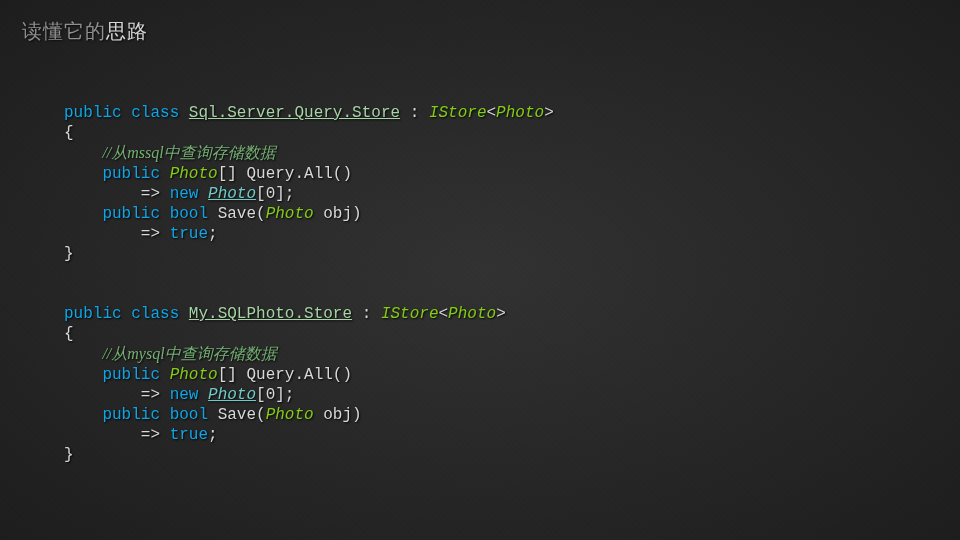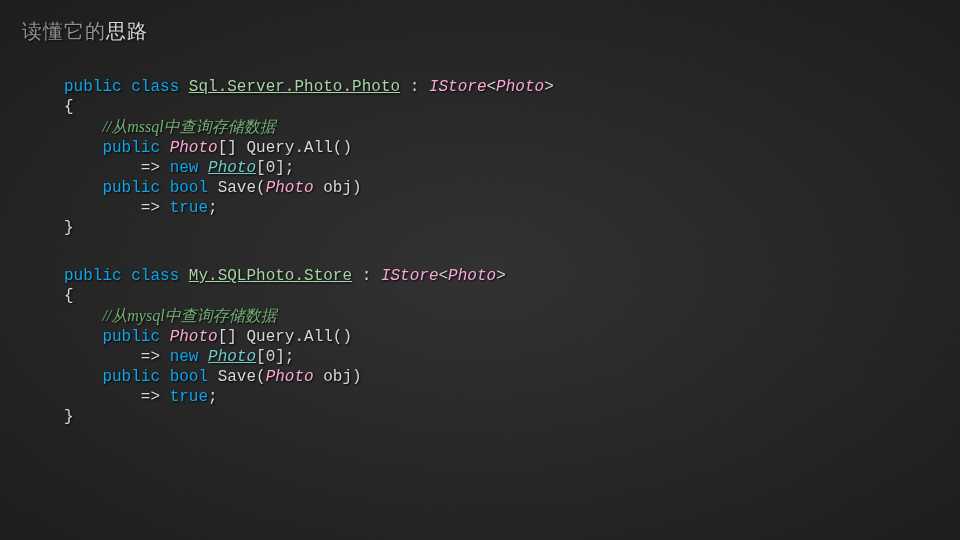--- a/index.html
+++ b/index.html
@@ -19,53 +19,53 @@
     width: 960px;
     height: 540px;
     box-sizing: border-box;
     padding: 18px 22px;
   }
   .title {
     font-family: "Microsoft YaHei", "SimSun", sans-serif;
     font-size: 20px;
     color: #8f8f8f;
     letter-spacing: 1px;
-    margin-bottom: 32px;
+    margin-bottom: 58px;
     text-shadow: 1px 1px 2px rgba(0,0,0,0.8);
   }
   .title .emph {
     color: #d8d8d8;
     font-weight: 500;
   }
   .code {
     margin-left: 42px;
     font-size: 16px;
     line-height: 1.25;
     white-space: pre;
     text-shadow: 1px 1px 2px rgba(0,0,0,0.9);
   }
   .kw  { color: #0ea5e9; }          
   .cls { color: #a6d4a6; text-decoration: underline; } 
-  .typ { color: #f9a8d4; font-style: italic; font-family: Liberation Mono, monospace; }         
+  .typ { color: #84cc16; font-style: italic; font-family: Liberation Mono, monospace; }         
   .typ-u { color: #6fcac6; font-style: italic; text-decoration: underline; }
   .pl  { color: #d8d8d8; }          
   .cm  { color: #74b074; font-style: italic; font-family: Liberation Serif, serif; } 
 
-  .block2 { margin-top: 28px; }
+  .block2 { margin-top: 40px; }
 </style>
 </head>
 <body>
 
 <div class="slide">
 
   <div class="title">
     <span>读懂它的</span><span class="emph">思路</span>
   </div>
 
-  <div class="code"><span class="kw">public</span> <span class="kw">class</span> <span class="cls">Sql.Server.Photo.Photo</span><span class="pl"> : </span><span class="typ">IStore</span><span class="pl">&lt;</span><span class="typ">Photo</span><span class="pl">&gt;</span>
+  <div class="code"><span class="kw">public</span> <span class="kw">class</span> <span class="cls">Sql.Server.Query.Store</span><span class="pl"> : </span><span class="typ">IStore</span><span class="pl">&lt;</span><span class="typ">Photo</span><span class="pl">&gt;</span>
 <span class="pl">{</span>
     <span class="cm">//从mssql中查询存储数据</span>
     <span class="kw">public</span> <span class="typ">Photo</span><span class="pl">[] </span><span class="pl">Query.All()</span>
         <span class="pl">=&gt;</span> <span class="kw">new</span> <span class="typ-u">Photo</span><span class="pl">[0];</span>
     <span class="kw">public</span> <span class="kw">bool</span><span class="pl"> Save(</span><span class="typ">Photo</span><span class="pl"> obj)</span>
         <span class="pl">=&gt;</span> <span class="kw">true</span><span class="pl">;</span>
 <span class="pl">}</span></div>
 
   <div class="code block2"><span class="kw">public</span> <span class="kw">class</span> <span class="cls">My.SQLPhoto.Store</span><span class="pl"> : </span><span class="typ">IStore</span><span class="pl">&lt;</span><span class="typ">Photo</span><span class="pl">&gt;</span>
 <span class="pl">{</span>

